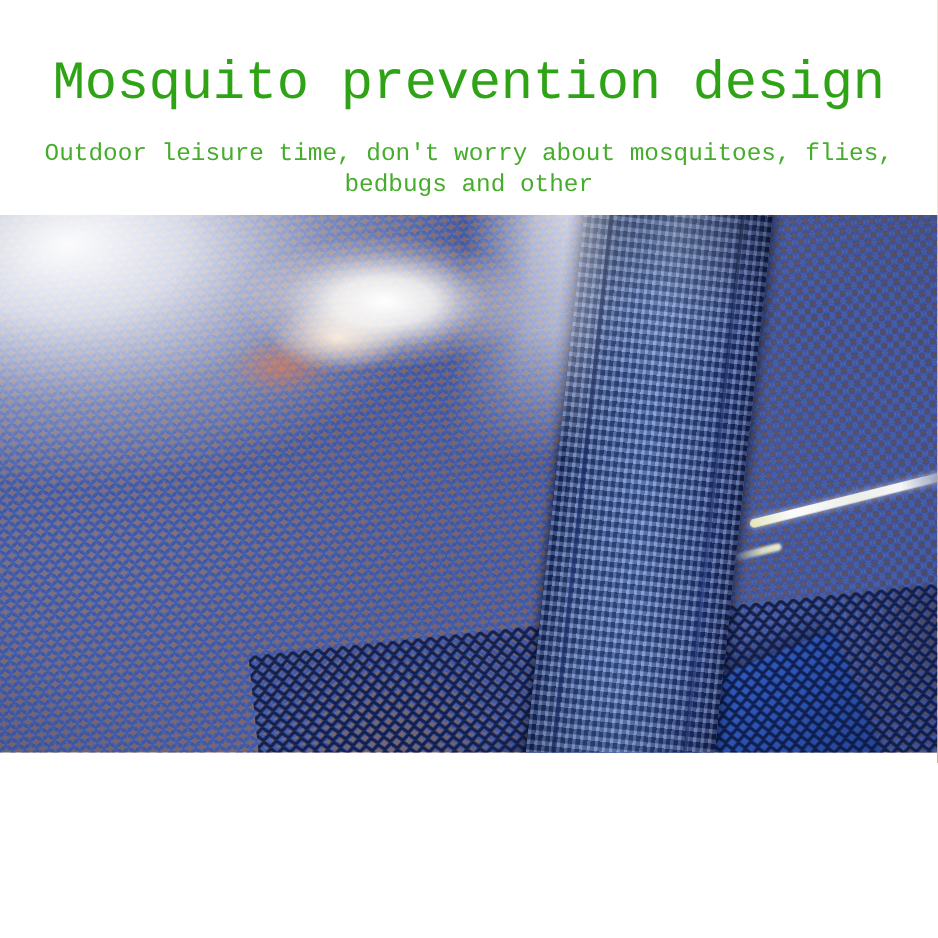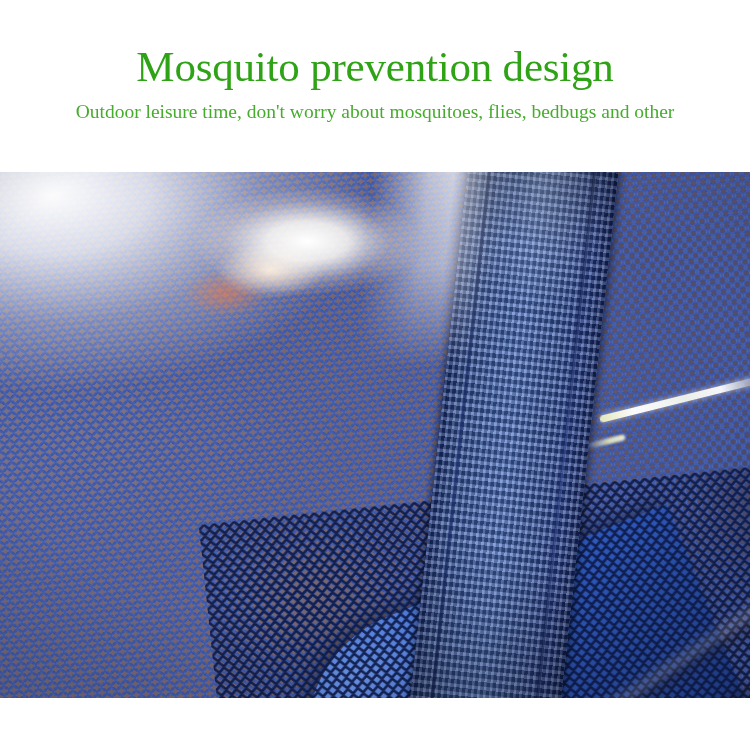--- a/index.html
+++ b/index.html
@@ -3,24 +3,24 @@
 <meta charset="utf-8">
 <style>
   html, body {
     margin: 0;
     padding: 0;
     background: #ffffff;
   }
   #page {
     position: relative;
     width: 750px;
-    height: 698px;
+    height: 602px;
     overflow: hidden;
     background: #ffffff;
-    font-family: Liberation Serif, serif;
+    font-family: Liberation Mono, monospace;
   }
 
   
   #header {
     position: absolute;
     left: 0; top: 0;
     width: 750px;
     height: 172px;
     background: #ffffff;
     z-index: 40;
@@ -40,21 +40,21 @@
   #subcopy {
     position: absolute;
     left: 0; top: 99px;
     width: 750px;
     text-align: center;
     font-size: 19.5px;
     line-height: 25px;
     font-weight: 400;
     color: #46ad2c;
   }
-  #subcopy .ln { display: block; }
+  #subcopy .ln { display: block; margin-top: 12px; }
 
   
   #photo {
     position: absolute;
     left: 0; top: 172px;
     width: 750px;
     height: 578px;
     overflow: hidden;
     background: #8a6a52;
   }

